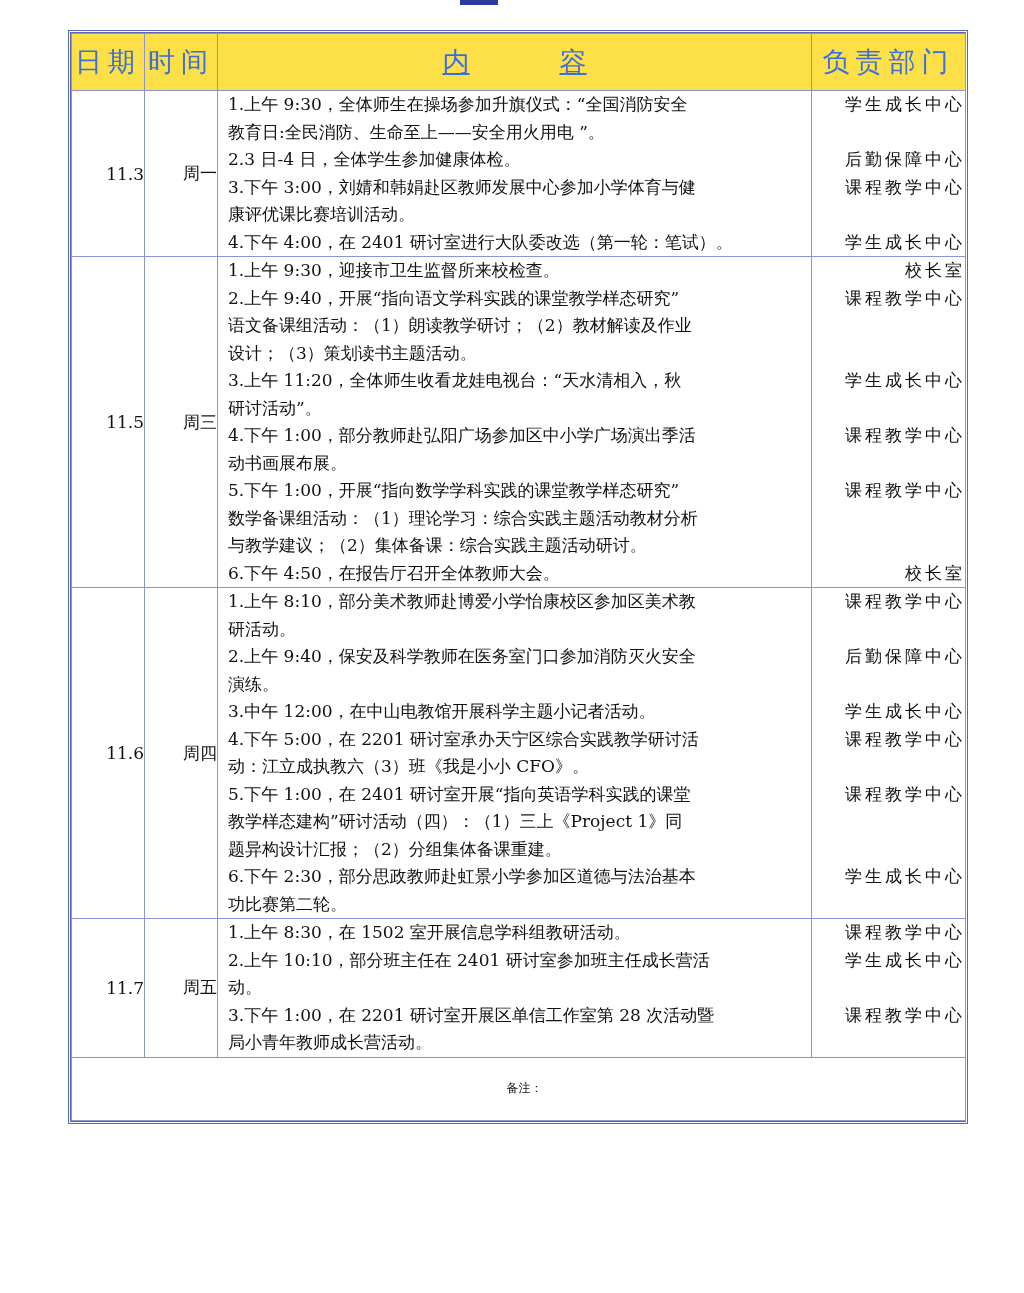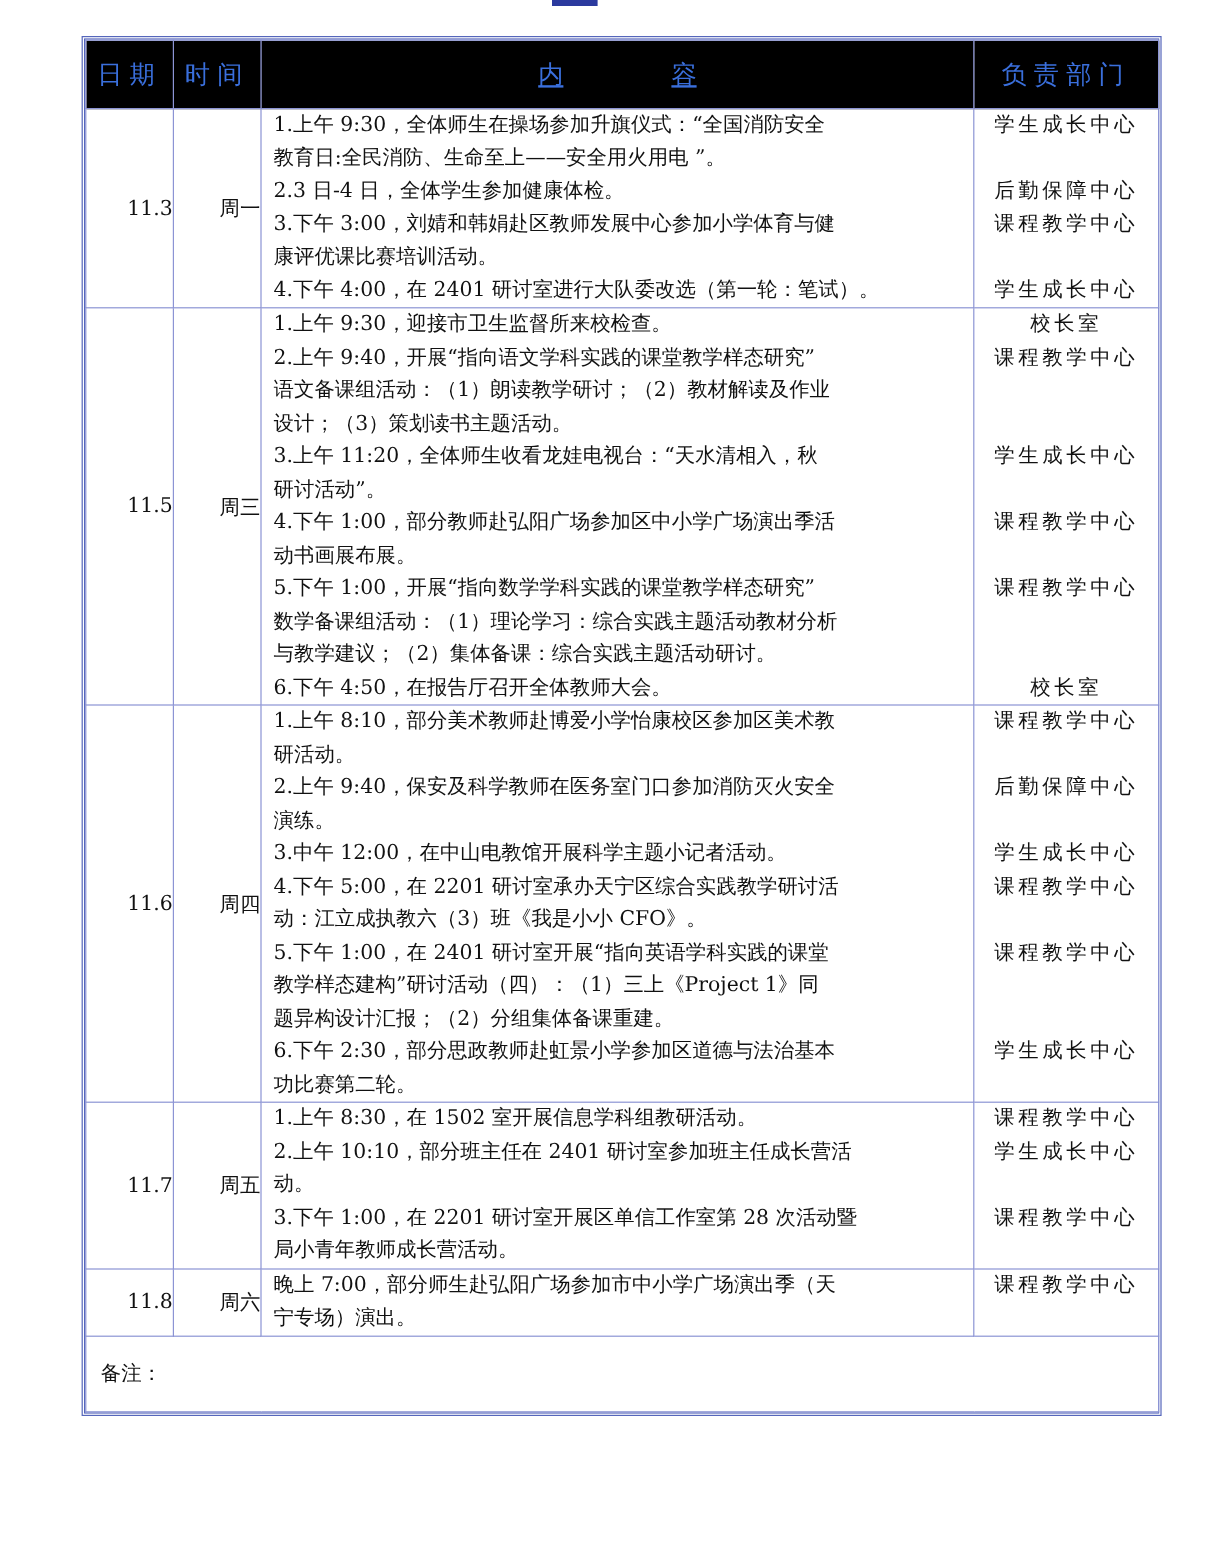--- a/index.html
+++ b/index.html
@@ -3,29 +3,29 @@
 <meta charset="utf-8">
 <style>
   html, body { margin:0; padding:0; background:#ffffff; }
   body { width:1024px; height:1293px; position:relative; overflow:hidden;
          font-family:"DejaVu Serif", "Liberation Serif", serif; color:#111; }
   .top-mark { position:absolute; left:460px; top:0; width:38px; height:5px; background:#2b3a9e; }
   .sheet { position:absolute; left:68px; top:30px; width:900px;
            border:3px double #5566bb; box-sizing:border-box; }
   table { border-collapse:collapse; width:100%; table-layout:fixed; }
   td, th { border:1px solid #8c94d4; padding:0; vertical-align:middle; }
-  th { background:#000000; color:#3a6fdc; font-weight:normal; font-size:21px;
+  th { background:#fde047; color:#3a6fdc; font-weight:normal; font-size:27px;
        height:56px; letter-spacing:6px; }
   th.content-head { letter-spacing:0;text-decoration:underline; }
   th.content-head span.gap { display:inline-block; width:90px; }
   td.date, td.day { text-align:right; font-size:17px; }
   td.content { padding:0 8px 0 10px; font-size:17px; line-height:27.5px;margin-top:14px; }
-  td.dept { text-align:center; font-size:17px; line-height:27.5px; letter-spacing:3px; }
+  td.dept { text-align:right; font-size:17px; line-height:27.5px; letter-spacing:3px; }
   .ln { height:27.5px; white-space:nowrap; overflow:hidden; }
-  .row-note td { height:62px; font-size:17px; padding-left:12px; text-align:left; }
+  .row-note td { height:62px; font-size:12px; padding-left:12px; text-align:center; }
 </style>
 </head>
 <body>
 
 <div class="top-mark"></div>
 
 <div class="sheet">
   <table>
     <colgroup>
       <col style="width:73px">
@@ -137,32 +137,20 @@
             <div class="ln">局小青年教师成长营活动。</div>
           </td>
           <td class="dept">
             <div class="ln">课程教学中心</div>
             <div class="ln">学生成长中心</div>
             <div class="ln"></div>
             <div class="ln">课程教学中心</div>
             <div class="ln"></div>
           </td>
         </tr>
-        <tr>
-          <td class="date">11.8</td>
-          <td class="day">周六</td>
-          <td class="content">
-            <div class="ln">晚上 7:00，部分师生赴弘阳广场参加市中小学广场演出季（天</div>
-            <div class="ln">宁专场）演出。</div>
-          </td>
-          <td class="dept">
-            <div class="ln">课程教学中心</div>
-            <div class="ln"></div>
-          </td>
-        </tr>
       </tbody>
     <tfoot>
       <tr class="row-note">
         <td colspan="4">备注：</td>
       </tr>
     </tfoot>
   </table>
 </div>
 
 </body></html>

